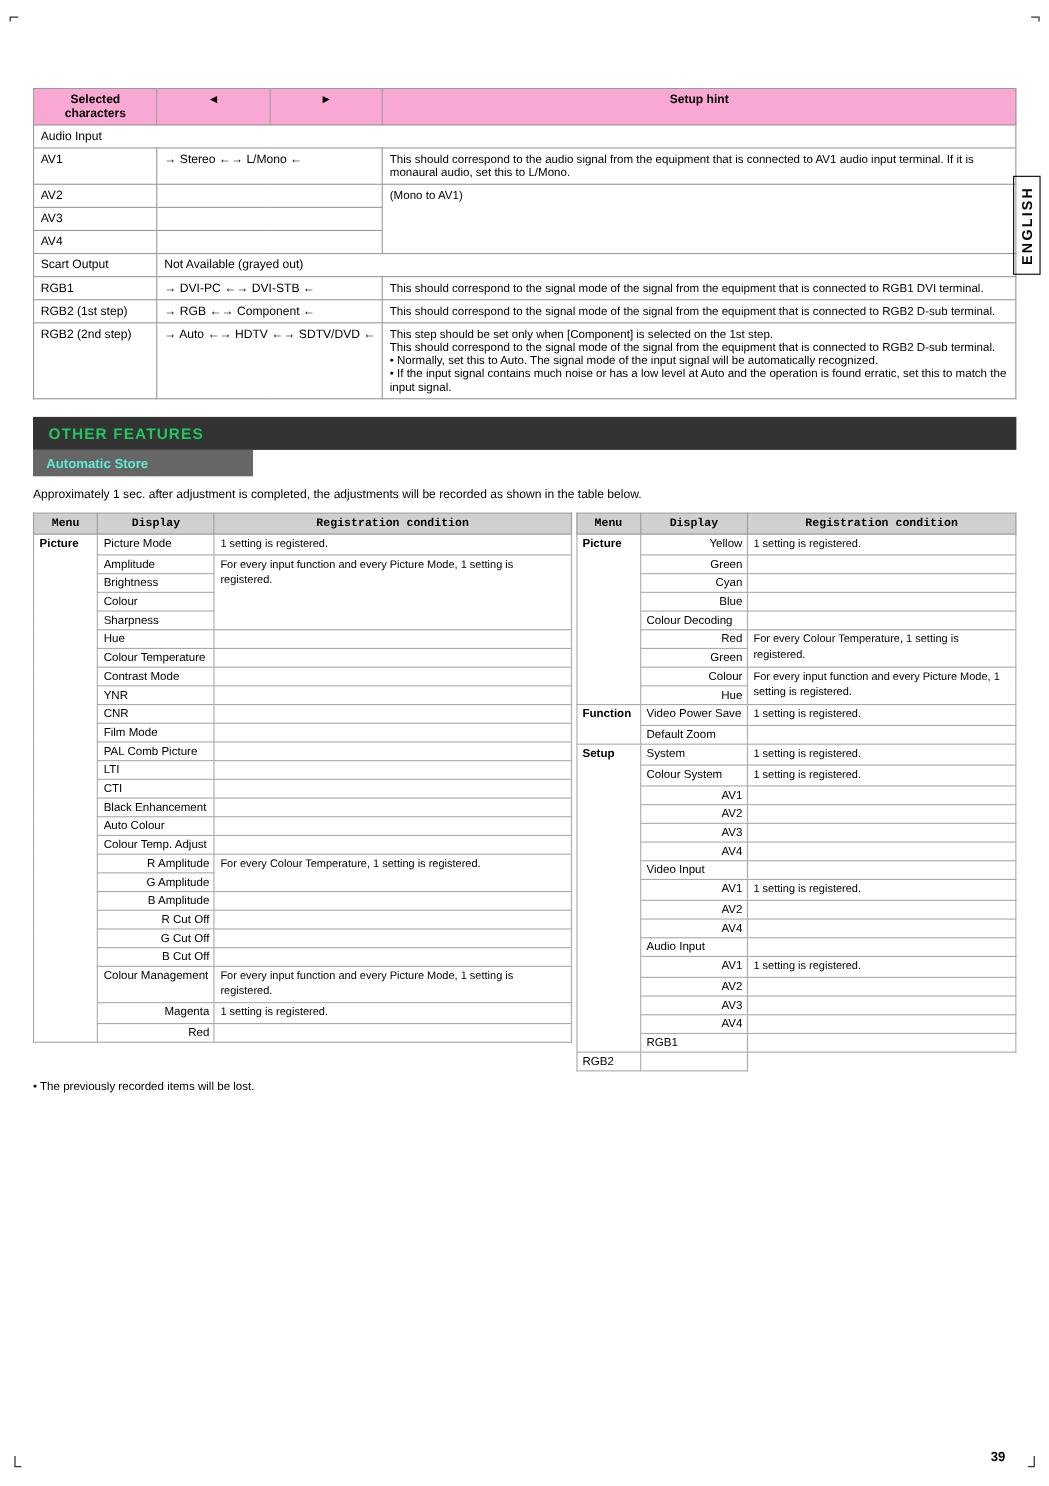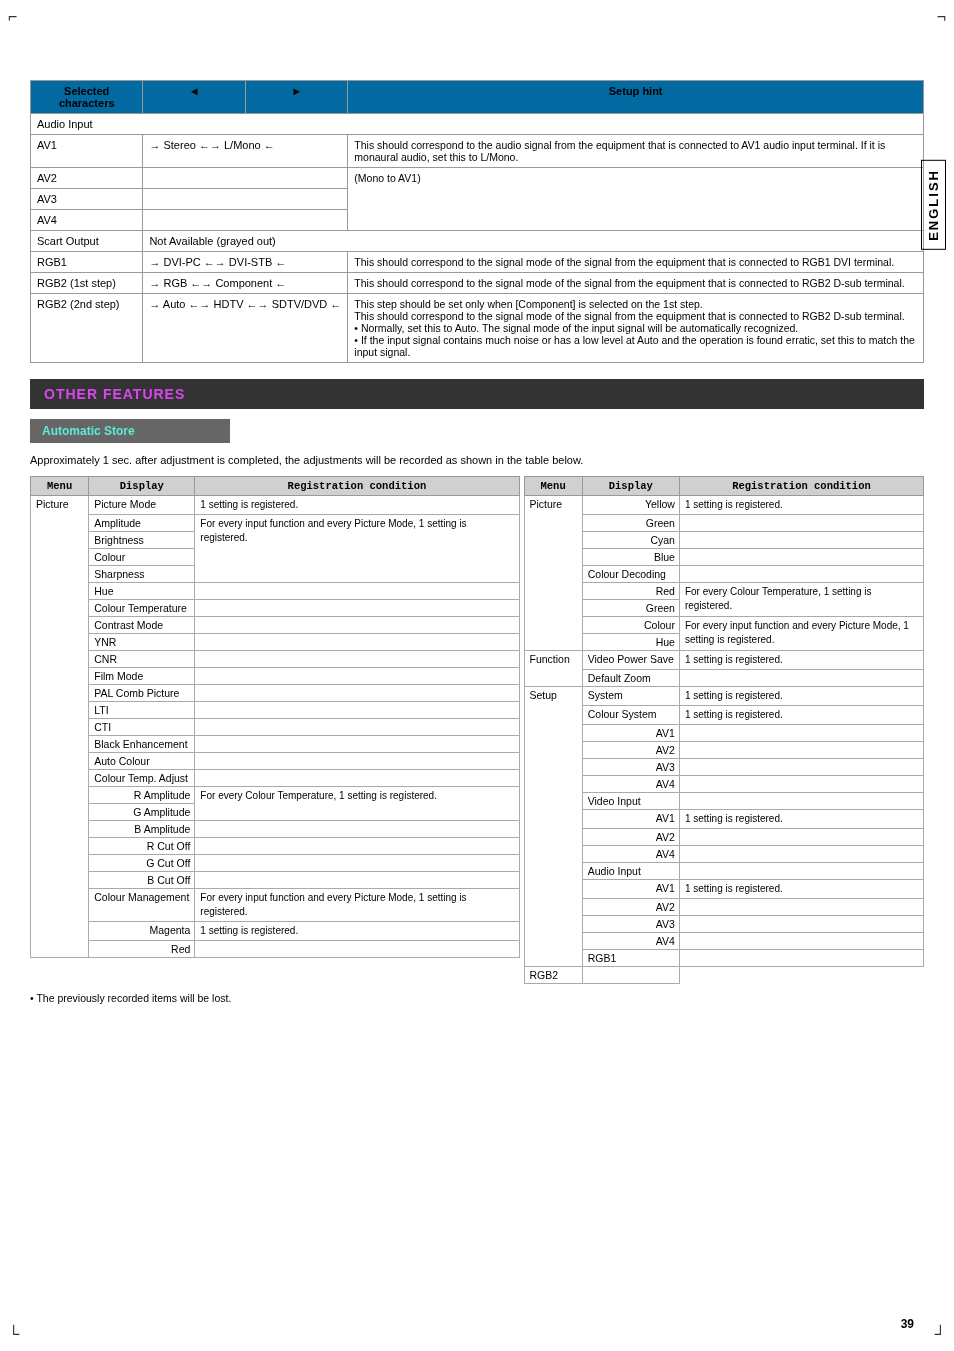--- a/index.html
+++ b/index.html
@@ -35,45 +35,44 @@
       margin-bottom: 16px;
       margin-top: 60px;
     }
     .top-table th, .top-table td {
       border: 1px solid #999;
       padding: 4px 6px;
       font-size: 11px;
       vertical-align: top;
     }
     .top-table th {
-      background: #0369a1;
+      background: #f9a8d4;
       font-weight: bold;
       text-align: center;
     }
     .top-table td.label {
       font-weight: normal;
       white-space: nowrap;
     }
     .top-table td.hint {
       font-size: 10.5px;
     }
 
     .arrow-cell {
       text-align: left;
       white-space: nowrap;
     }
 
     
     .section-header {
       background: #333;
-      color: #d946ef;
+      color: #22c55e;
       font-size: 14px;
       font-weight: bold;
       padding: 7px 14px;
-      margin-bottom: 10px;
       letter-spacing: 1px;
     }
 
     
     .subsection-header {
       background: #666;
       color: #5eead4;
       font-size: 12px;
       font-weight: bold;
       padding: 5px 12px;
@@ -106,21 +105,21 @@
       padding: 3px 16px;
       font-weight: bold;
       font-family: Liberation Mono, monospace;
     }
     .data-table td {
       border: 1px solid #aaa;
       padding: 2px 5px;
       vertical-align: top;
     }
     .data-table td.menu-cell {
-      font-weight: normal;
+      font-weight: bold;
       white-space: nowrap;
     }
     .data-table td.display-cell {
       white-space: nowrap;
     }
     .data-table td.reg-cell {
       font-size: 10px;
       line-height: 1.4;
     }
 

